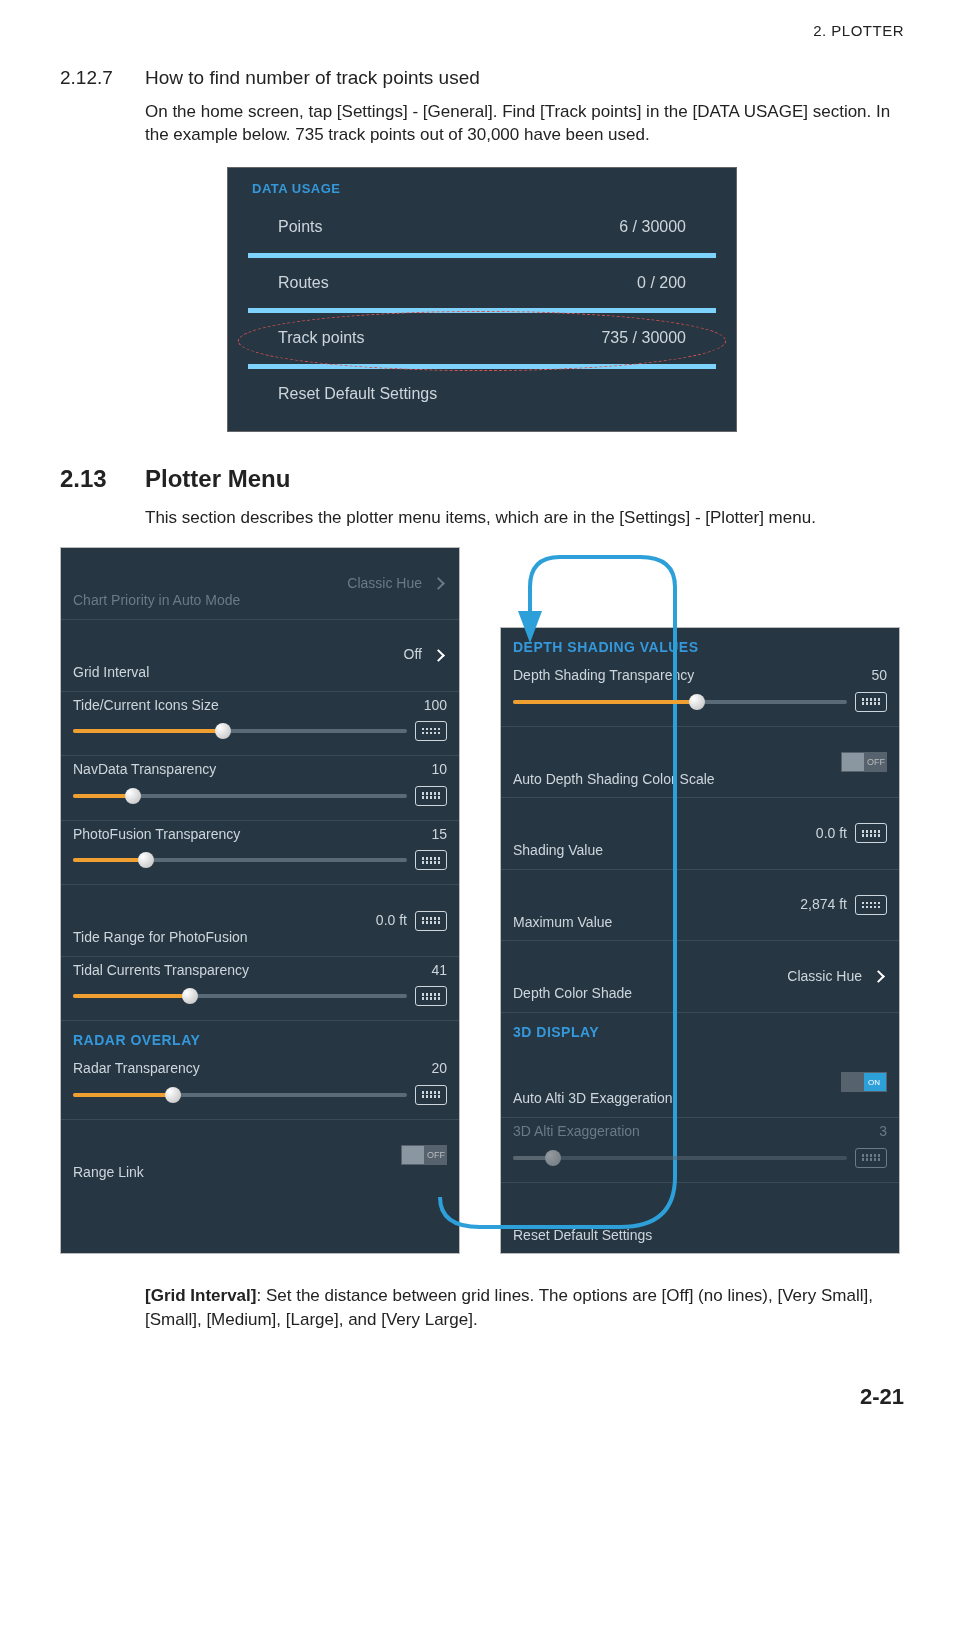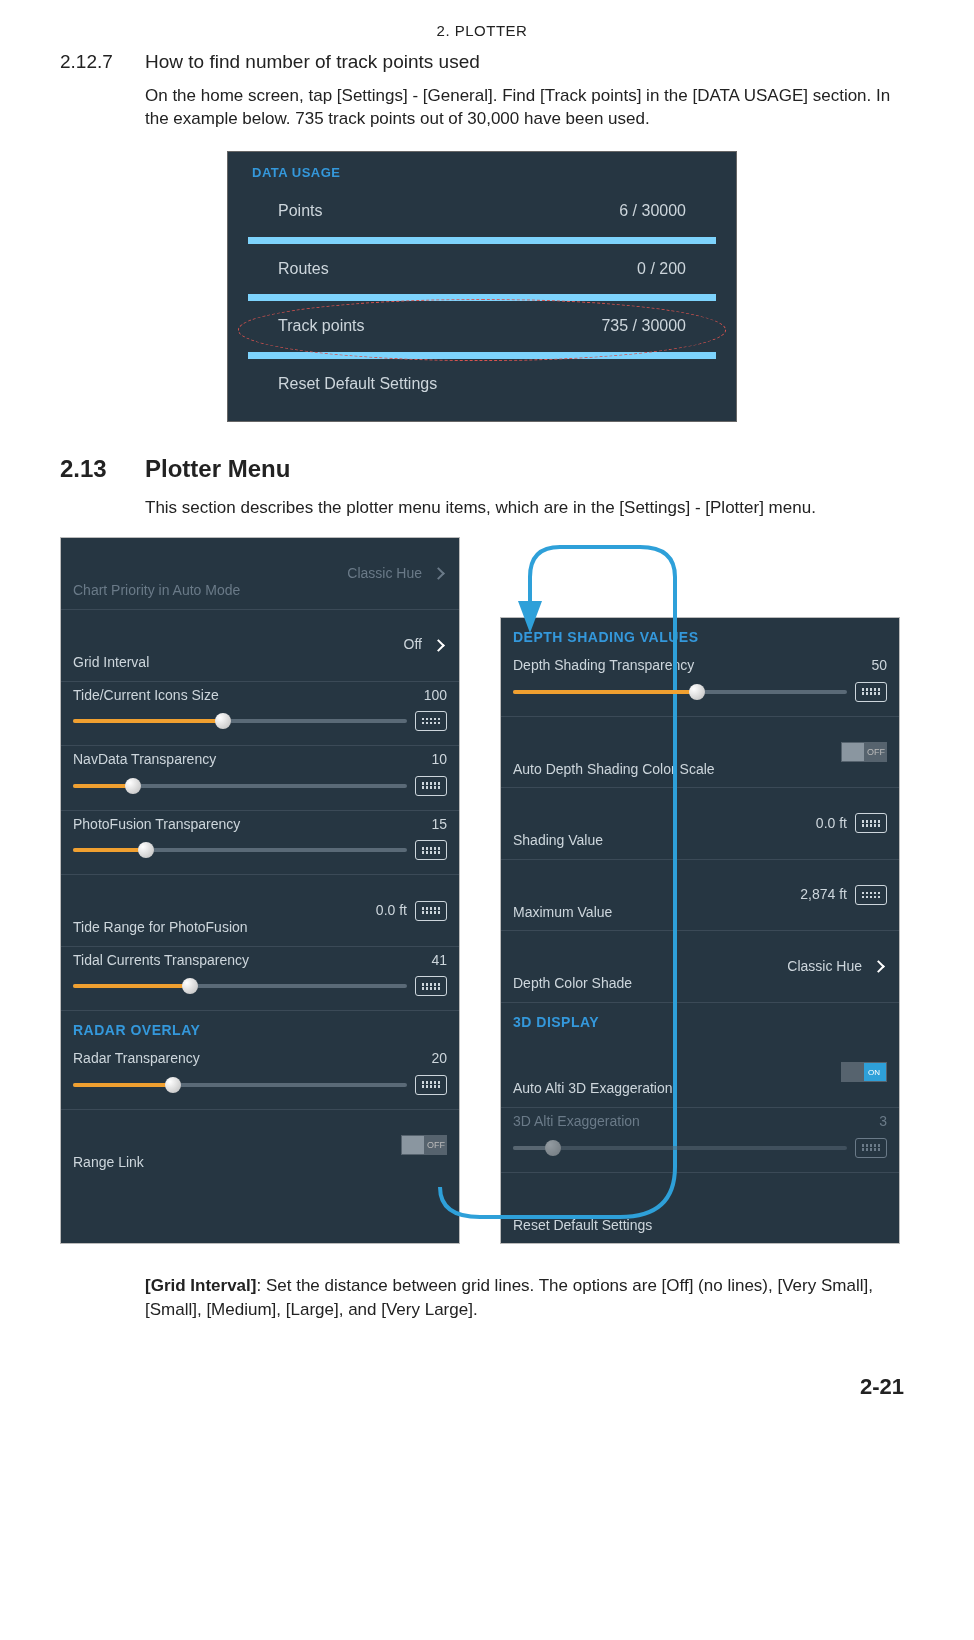--- a/index.html
+++ b/index.html
@@ -6,38 +6,38 @@
   body {
     font-family: Arial, Helvetica, sans-serif;
     background: #fff;
     width: 974px;
     margin: 0 auto;
     padding: 20px 70px 40px 60px;
     color: #222;
     font-size: 17px;
     line-height: 1.4;
   }
-  .header-label { text-align: center; font-size: 15px; letter-spacing: 0.5px; margin-bottom: 8px; }
+  .header-label { text-align: right; font-size: 15px; letter-spacing: 0.5px; margin-bottom: 24px; }
   .sec-num { display: inline-block; width: 85px; vertical-align: top; }
   h3.row { font-size: 19px; font-weight: normal; margin-bottom: 8px; display: flex; }
   h2.row { font-size: 24px; font-weight: bold; margin: 30px 0 10px 0; display: flex; }
   .body-indent { margin-left: 85px; }
   p.body { margin-bottom: 18px; }
   .page-number { text-align: right; font-size: 22px; font-weight: bold; margin-top: 50px; }
 
   
   .panel1 {
     width: 510px; margin: 20px auto 12px auto; background: #263642;
     border: 1px solid #666; padding: 12px 0 12px 0;
     color: #cdd6dc; font-family: "Segoe UI", Arial, sans-serif; font-size: 16px;
   }
   .panel1 .title { color: #3498db; font-size: 13px; font-weight: bold; letter-spacing: 0.5px; padding: 0 24px 4px 24px; }
   .panel1 .row1 {
     display: flex; justify-content: space-between; padding: 14px 30px;
-    border-bottom: 7px solid #7dd3fc; margin: 0 20px;
+    border-bottom: 5px solid #7dd3fc; margin: 0 20px;
   }
   .panel1 .row1:last-child { border-bottom: none; }
   .ellipse-wrap { position: relative; }
   .ellipse {
     position: absolute; left: 10px; right: 10px; top: -2px; bottom: -2px;
     border: 1.5px dashed #d9534f; border-radius: 50%; pointer-events: none;
   }
 
   
   .plotter-row { display: flex; gap: 40px; position: relative; margin-top: 18px; margin-bottom: 30px; }

